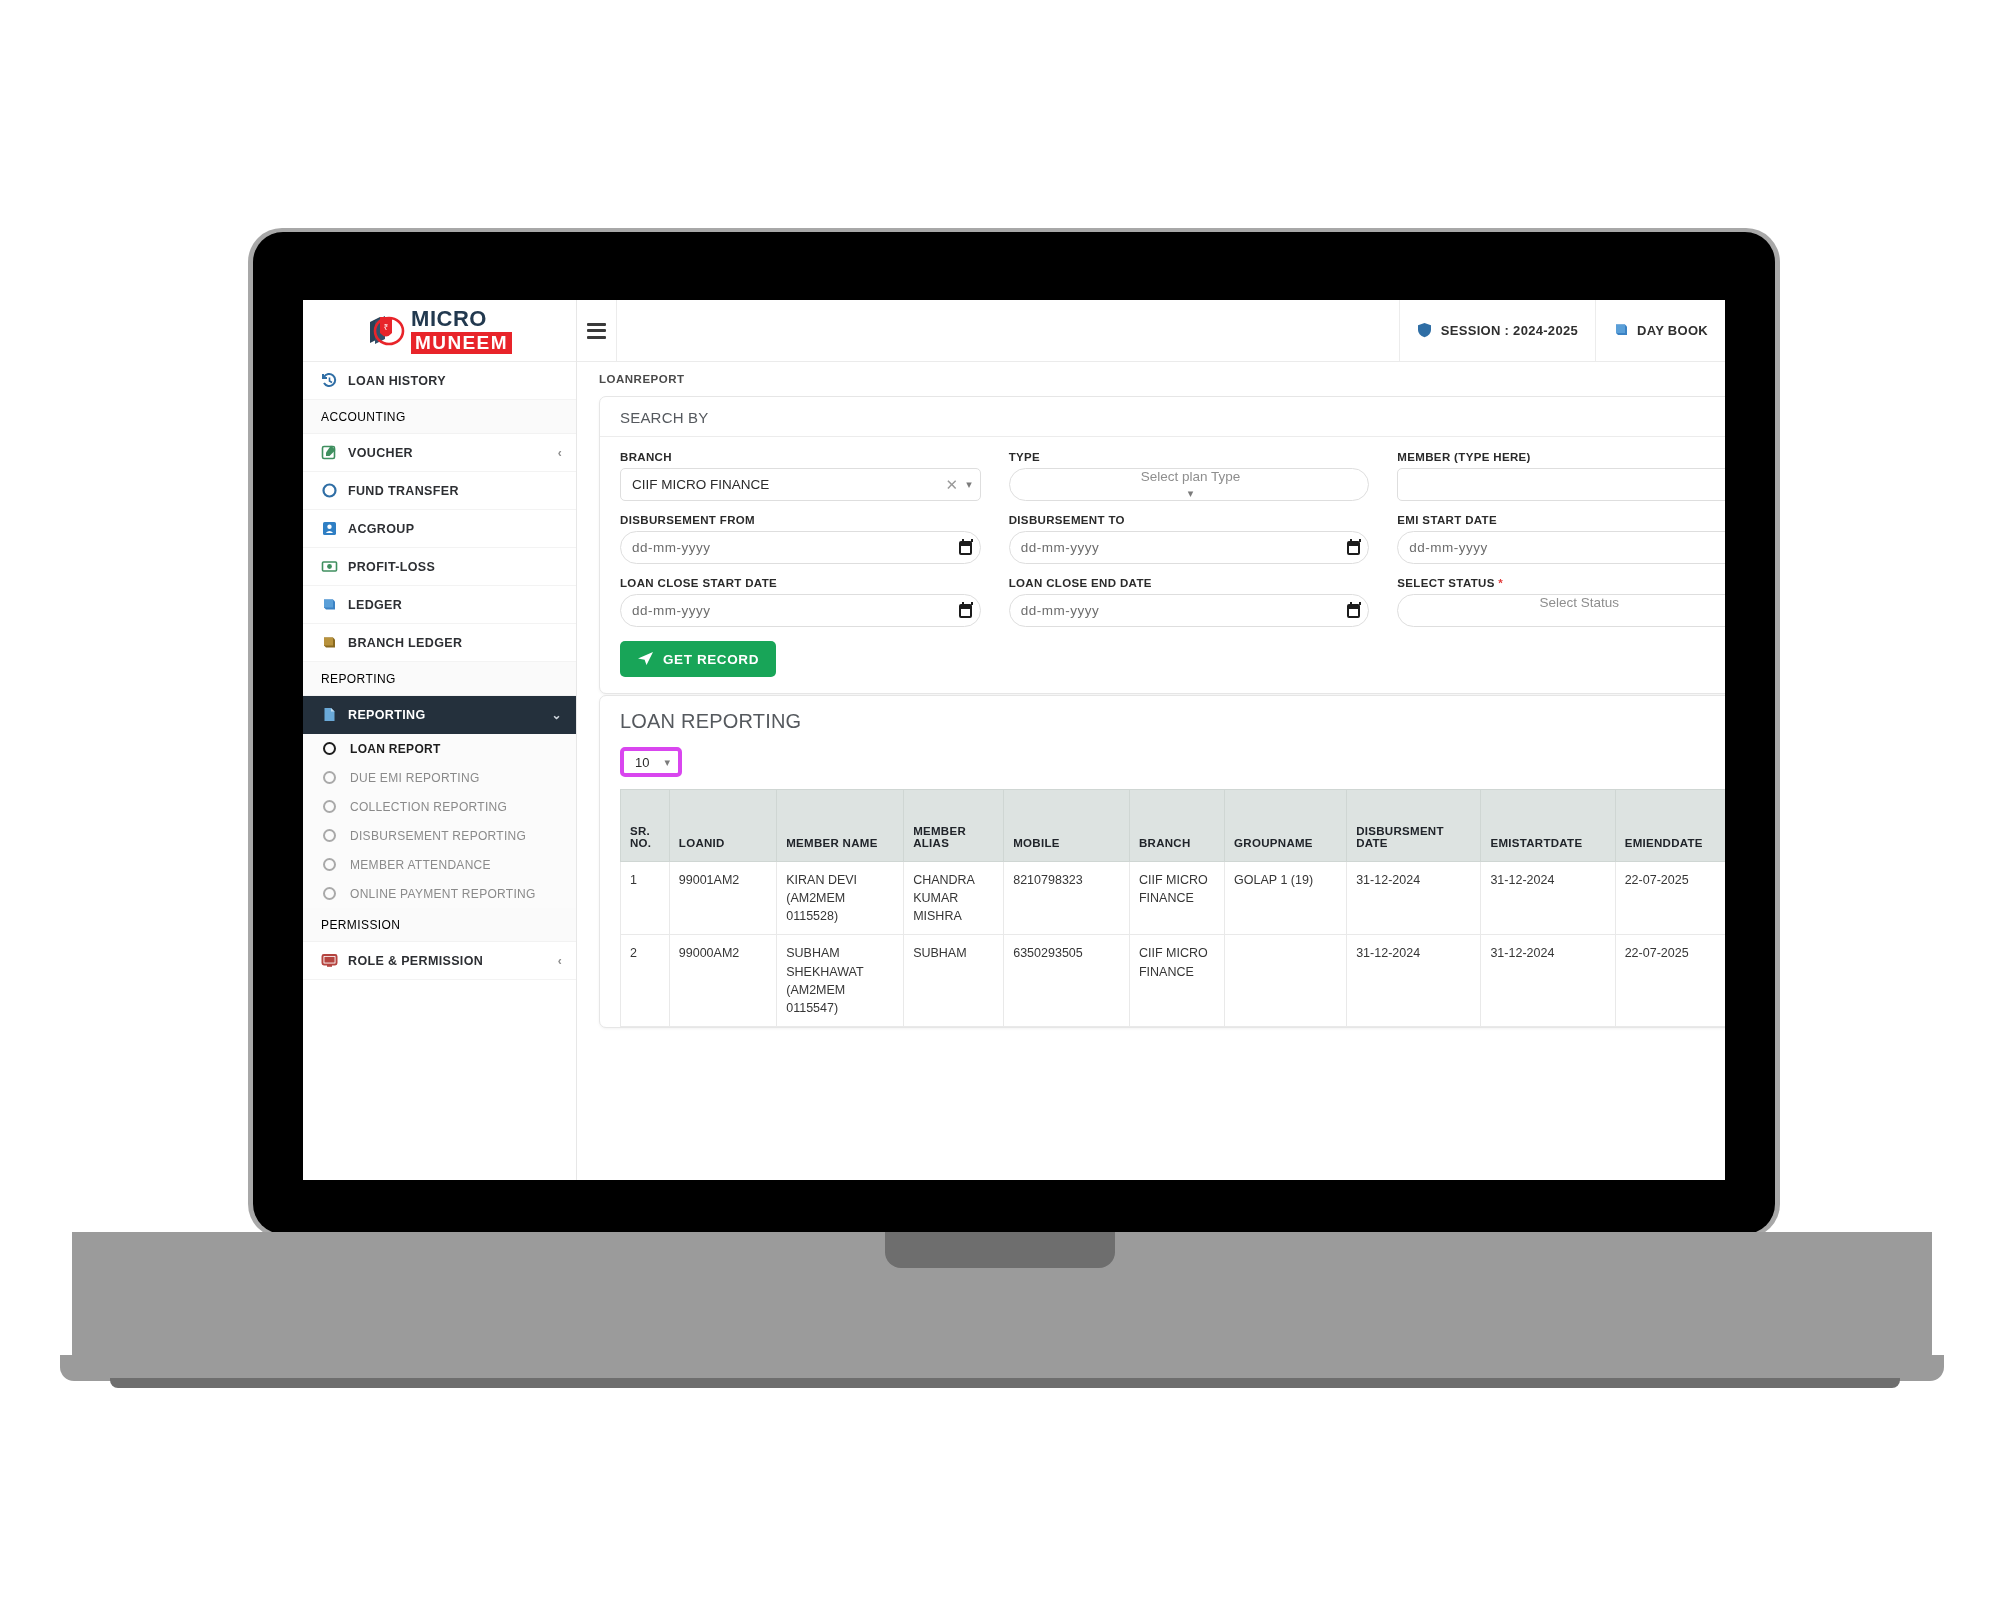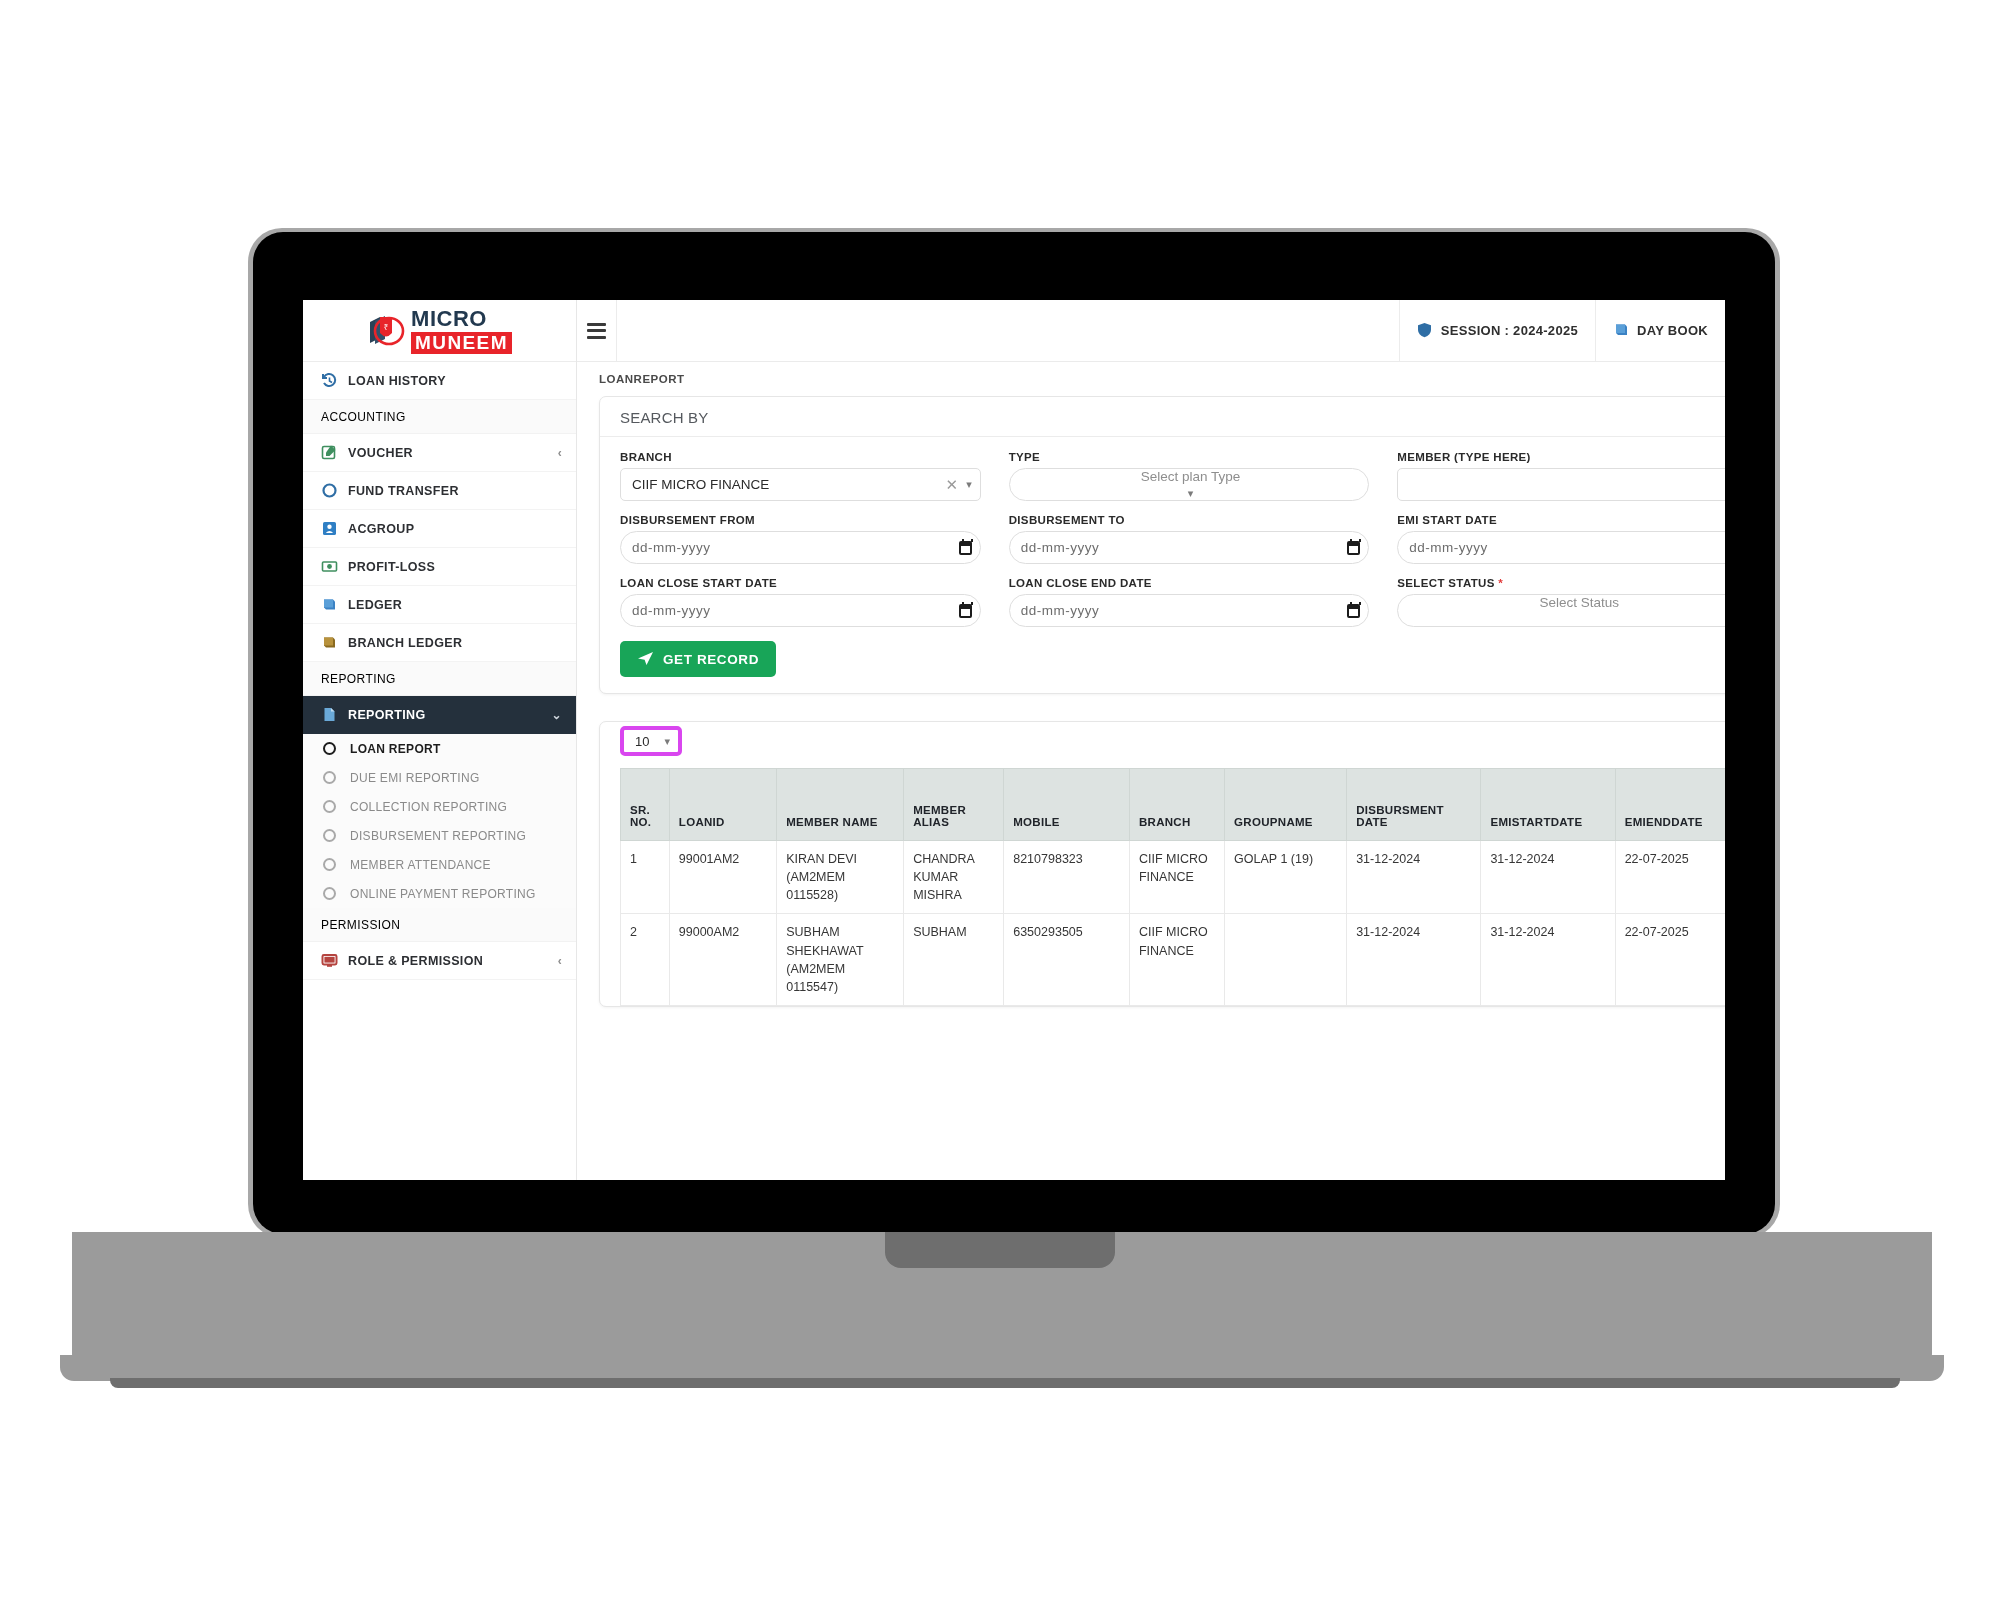--- a/index.html
+++ b/index.html
@@ -197,21 +197,21 @@
     flex: 1;
     padding: 0 0 0 22px;
     overflow: hidden;
   }
 
   .card {
     background: #ffffff;
     border: 1px solid #e6e6e6;
     border-radius: 7px;
     box-shadow: 0 1px 3px rgba(0,0,0,.05);
-    margin-bottom: 27px;
+    margin-bottom: 1px;
     width: 1180px;
   }
   .card-head {
     padding: 12px 20px 10px 20px;
     font-size: 15px; color: #55595e; letter-spacing: .2px;
     border-bottom: 1px solid #ececec;
   }
   .card-body { padding: 14px 20px 16px 20px; }
 
   .form-grid {
@@ -596,20 +596,21 @@
                   <svg width="17" height="15" viewBox="0 0 17 15">
                       <path d="M1 7.5 L16 1 L9.5 14 L7.6 8.8 Z" fill="#ffffff"></path>
                     </svg>
                 </span>
                 <span>GET RECORD</span>
               </button>
             </div>
           </div>
 
           <div class="card">
+            <div class="report-title">LOAN REPORTING</div>
             <div class="len-row">
               <div class="len-select">
                 <span>10</span>
                 <span class="caret">▾</span>
               </div>
             </div>
 
             <table class="rpt">
               <colgroup>
                 <col class="c-sr">

